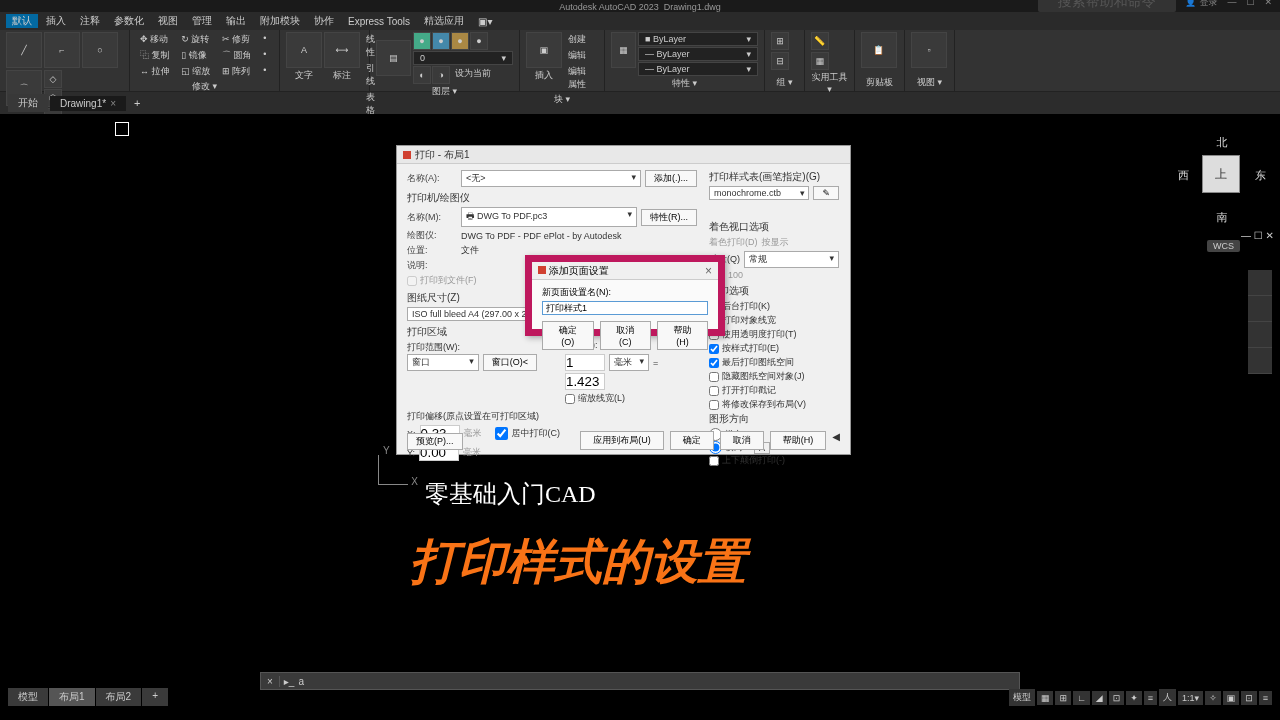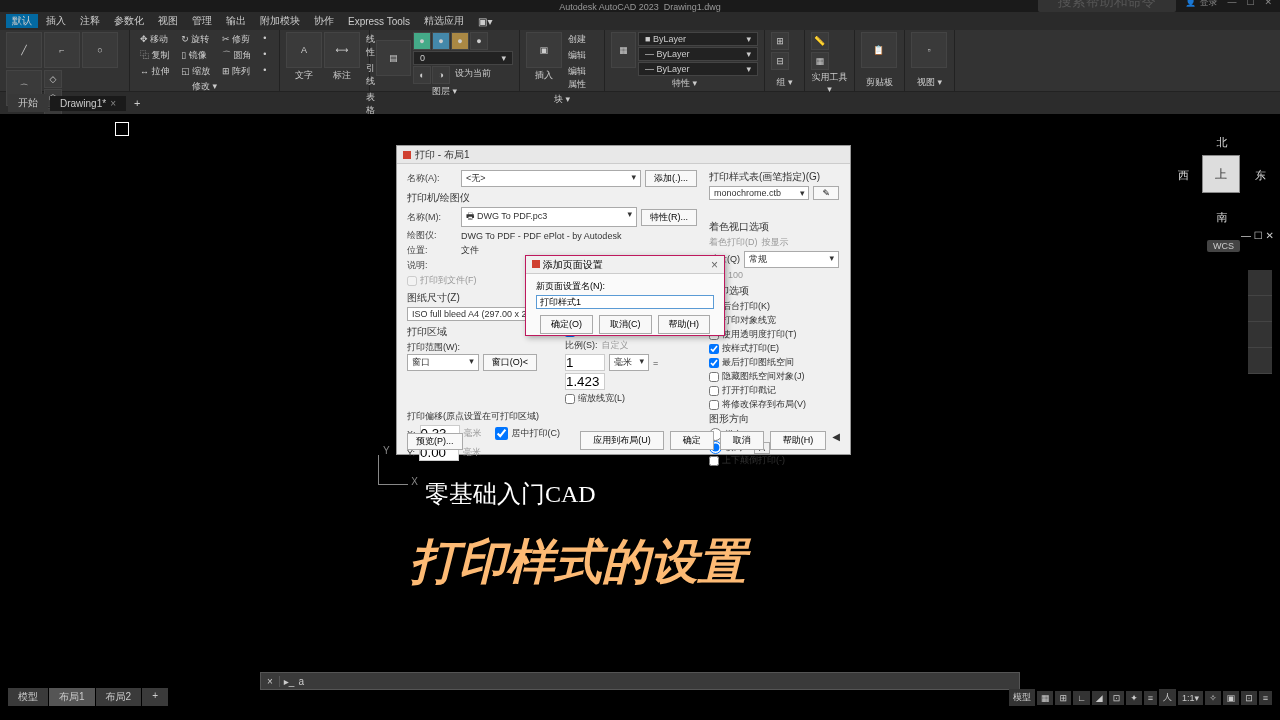--- a/index.html
+++ b/index.html
@@ -49,29 +49,29 @@
 .dlg-section-title{font-size:10px;margin-bottom:2px}
 .dlg-row{display:flex;align-items:center;gap:4px;margin-bottom:2px;font-size:9px}
 .dlg-label{width:50px;color:#444}
 .dlg-combo{flex:1;background:#fff;border:1px solid #aaa;padding:1px 4px;font-size:9px;display:flex;justify-content:space-between}
 .dlg-btn{background:#f8f8f8;border:1px solid #aaa;padding:1px 8px;font-size:9px}
 .dlg-check{display:flex;align-items:center;gap:3px;font-size:9px;margin-bottom:1px}
 .dlg-check input{width:10px;height:10px}
 .dlg-radio{display:flex;align-items:center;gap:3px;font-size:9px}
 .dlg-footer{position:absolute;bottom:4px;right:10px;display:flex;gap:6px}
 .dlg-footer .dlg-btn{padding:2px 12px}
-.modal{position:absolute;top:255px;left:525px;width:200px;height:81px;background:#fafafa;border:1px solid #be185d;box-shadow:2px 2px 6px rgba(0,0,0,0.3);font-size:10px}
+.modal{position:absolute;top:255px;left:525px;width:200px;height:81px;background:#fafafa;border:7px solid #be185d;box-shadow:2px 2px 6px rgba(0,0,0,0.3);font-size:10px}
 .modal-title{height:18px;background:#f0f0f0;padding:2px 6px;display:flex;justify-content:space-between;align-items:center;border-bottom:1px solid #ccc}
 .modal-close{cursor:pointer;font-size:12px;color:#666}
 .modal-body{padding:6px 10px}
 .modal-input{width:100%;border:1px solid #5b9bd5;padding:1px 3px;font-size:9px;margin-top:2px}
 .modal-btns{display:flex;gap:6px;justify-content:center;margin-top:6px}
 .modal-btns .dlg-btn{padding:2px 10px;font-size:9px}
 .overlay-text1{position:absolute;top:478px;left:425px;color:#fff;font-size:24px;font-family:"SimSun",serif}
-.overlay-text2{position:absolute;top:530px;left:410px;color:#fdba74;font-size:48px;font-family:"STXingkai","KaiTi",serif;font-style:italic;font-weight:bold}
+.overlay-text2{position:absolute;top:530px;left:410px;color:#f97316;font-size:48px;font-family:"STXingkai","KaiTi",serif;font-style:italic;font-weight:bold}
 .cmdline{position:absolute;bottom:30px;left:260px;right:260px;height:18px;background:#3a3a3a;display:flex;align-items:center;color:#ccc;font-size:10px;border:1px solid #555}
 .cmd-close{padding:0 6px;border-right:1px solid #555}
 .cmd-prompt{padding:0 4px}
 .cmd-input{flex:1;background:transparent;border:none;color:#ccc;font-size:10px}
 .bottom-tabs{position:absolute;bottom:14px;left:8px;display:flex;gap:1px;font-size:10px}
 .btab{background:#3a3a3a;color:#ccc;padding:2px 10px}
 .btab.active{background:#555}
 .statusbar{position:absolute;bottom:14px;right:8px;display:flex;gap:2px;color:#ccc;font-size:9px;align-items:center}
 .status-item{padding:2px 4px;background:#333}
 .red-icon{width:8px;height:8px;background:#d04030;display:inline-block}

